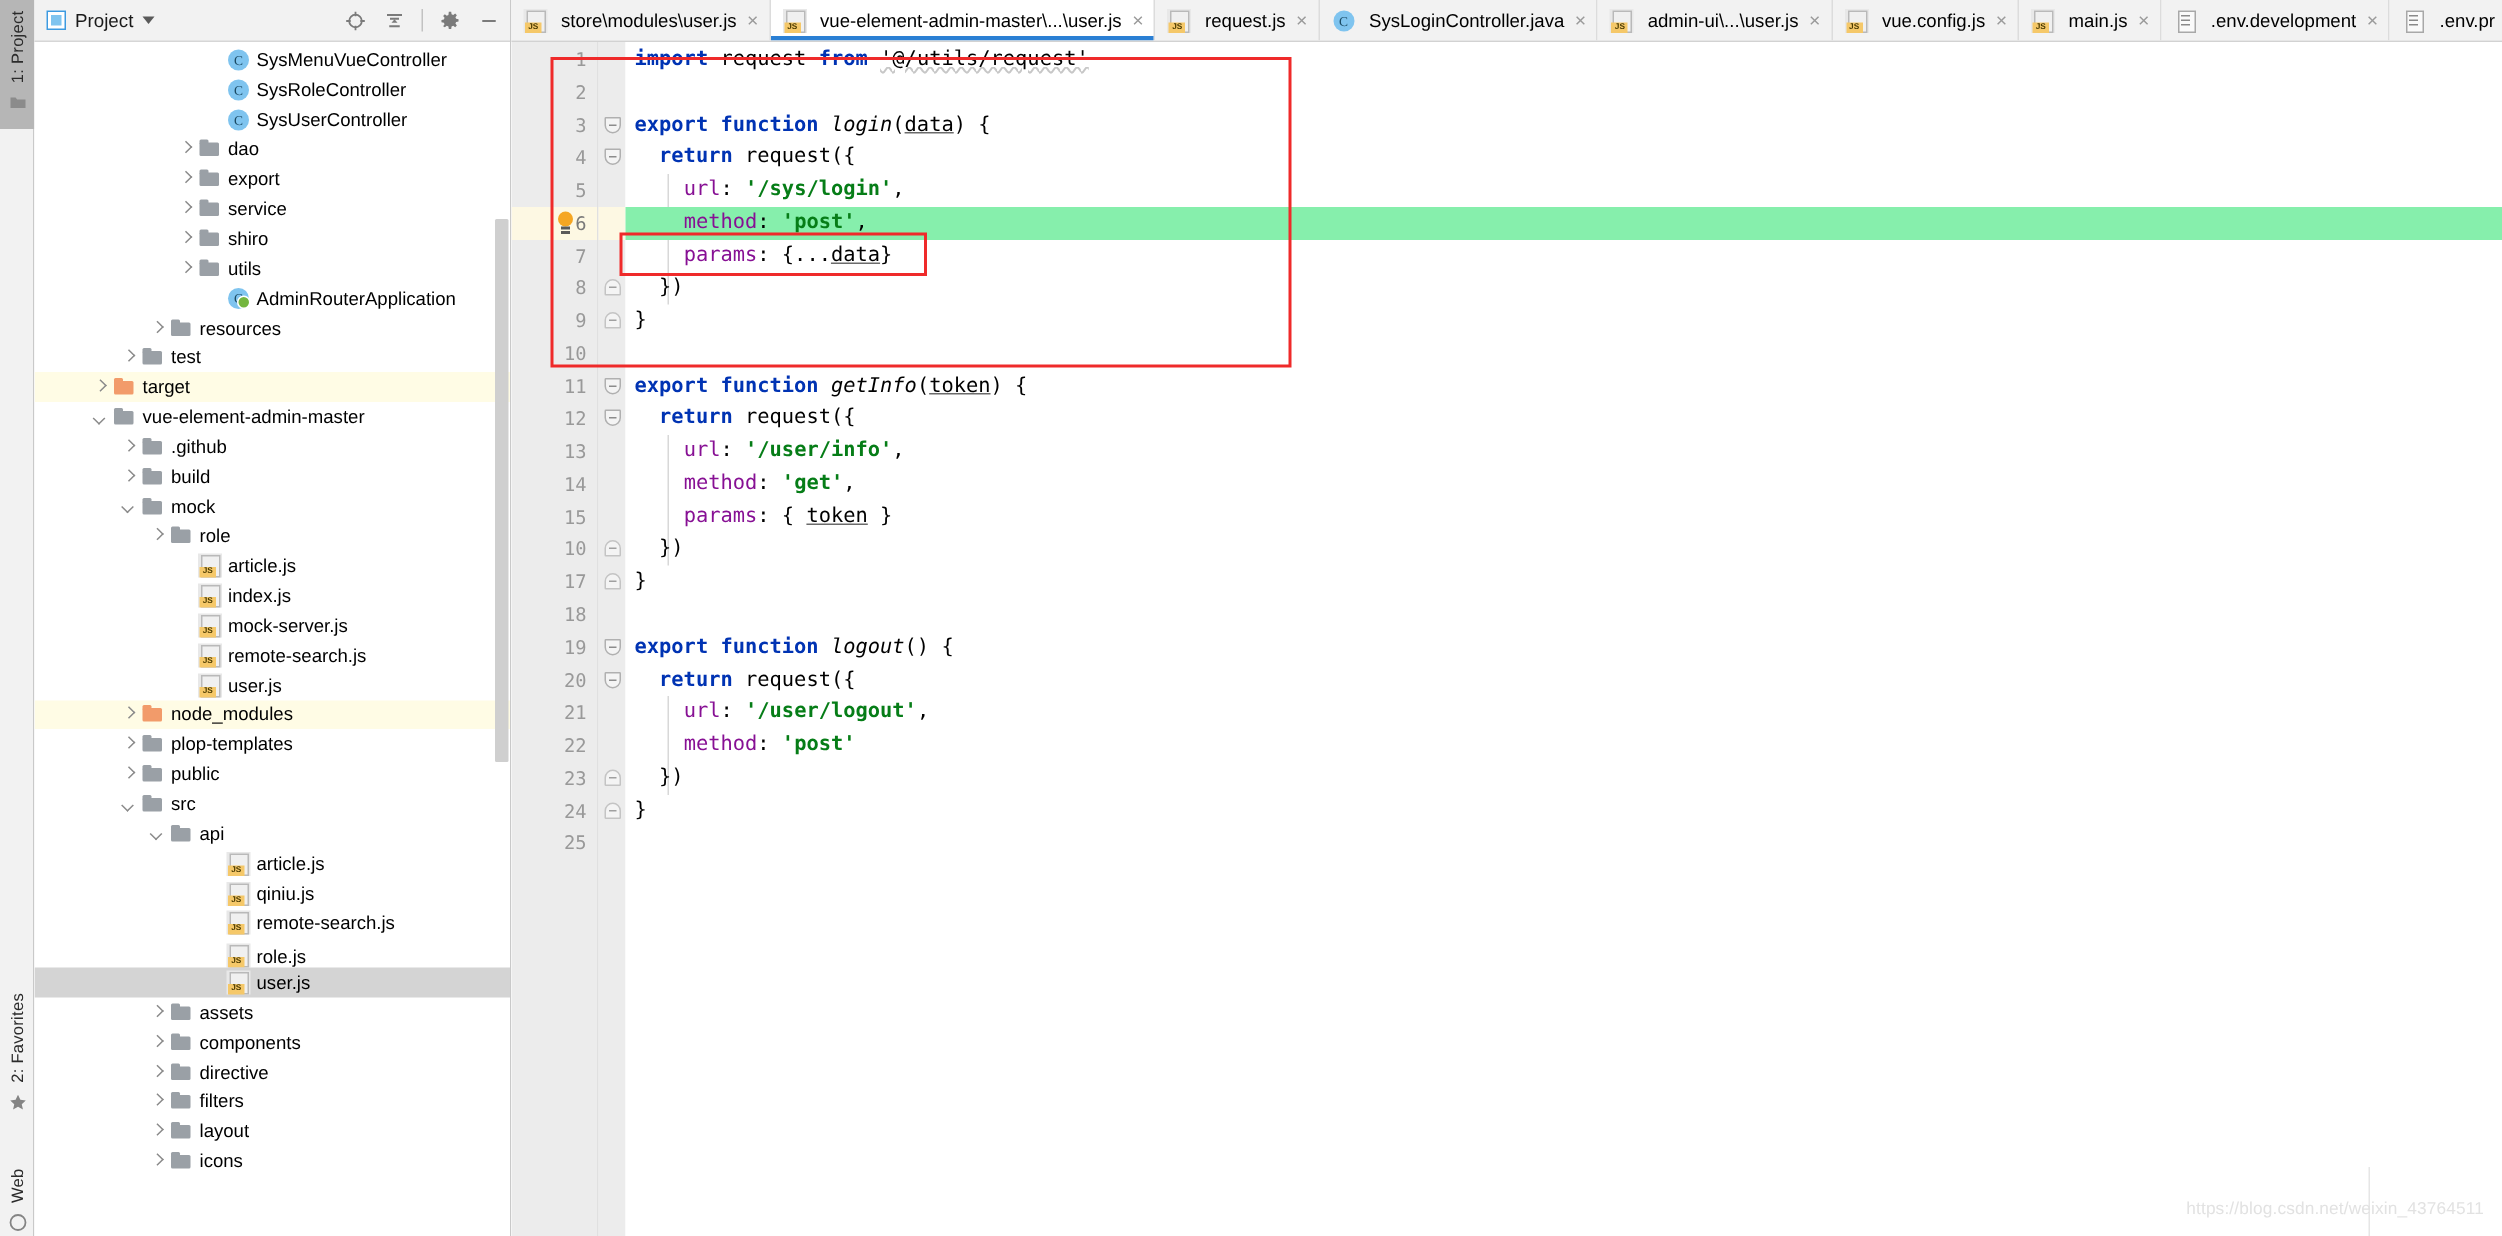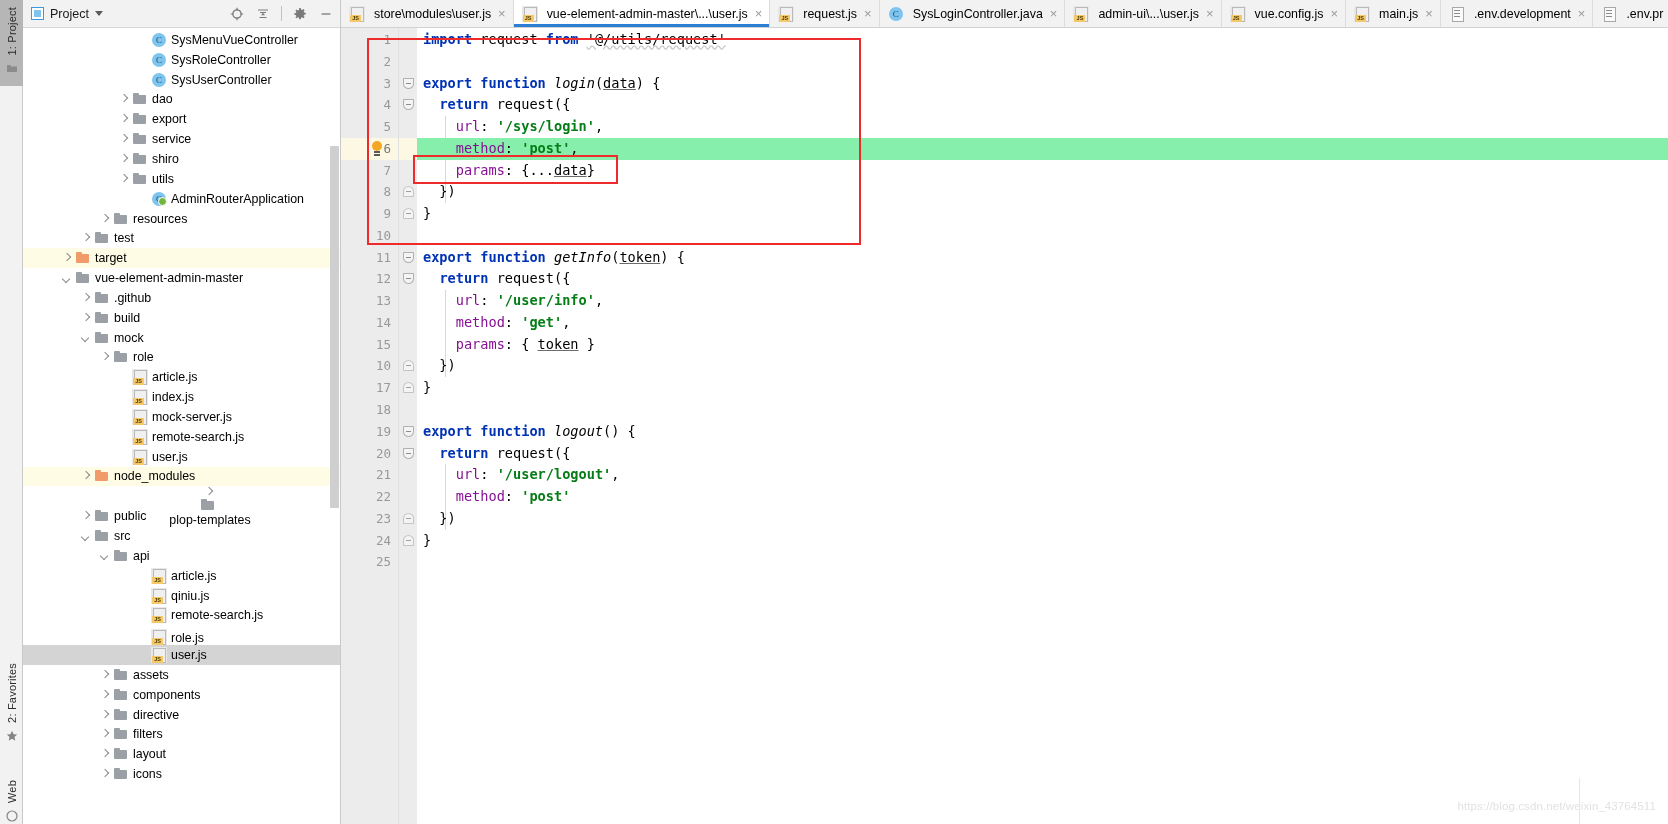--- a/index.html
+++ b/index.html
@@ -509,21 +509,21 @@
         <div class="trow" style="padding-left: 95px;">
           <span class="arrow"></span>
           <span class="tico ic-js"></span>
           <span>user.js</span>
         </div>
         <div class="trow hl-yellow" style="padding-left: 57px;">
           <span class="arrow r"></span>
           <span class="tico ic-folder orange"></span>
           <span>node_modules</span>
         </div>
-        <div class="trow" style="padding-left: 57px; flex-direction: column;">
+        <div class="trow" style="padding-left: 57px;">
           <span class="arrow r"></span>
           <span class="tico ic-folder"></span>
           <span>plop-templates</span>
         </div>
         <div class="trow" style="padding-left: 57px;">
           <span class="arrow r"></span>
           <span class="tico ic-folder"></span>
           <span>public</span>
         </div>
         <div class="trow" style="padding-left: 57px;">

